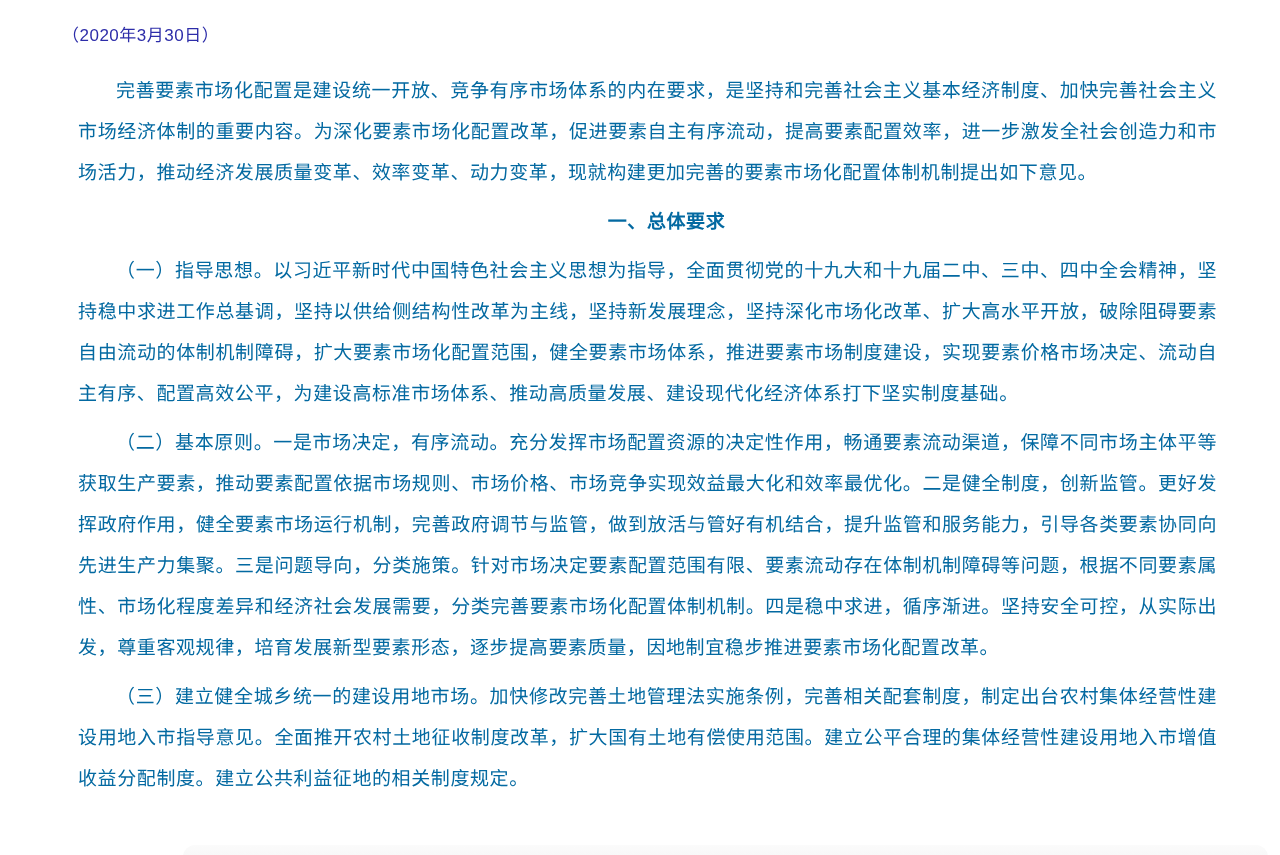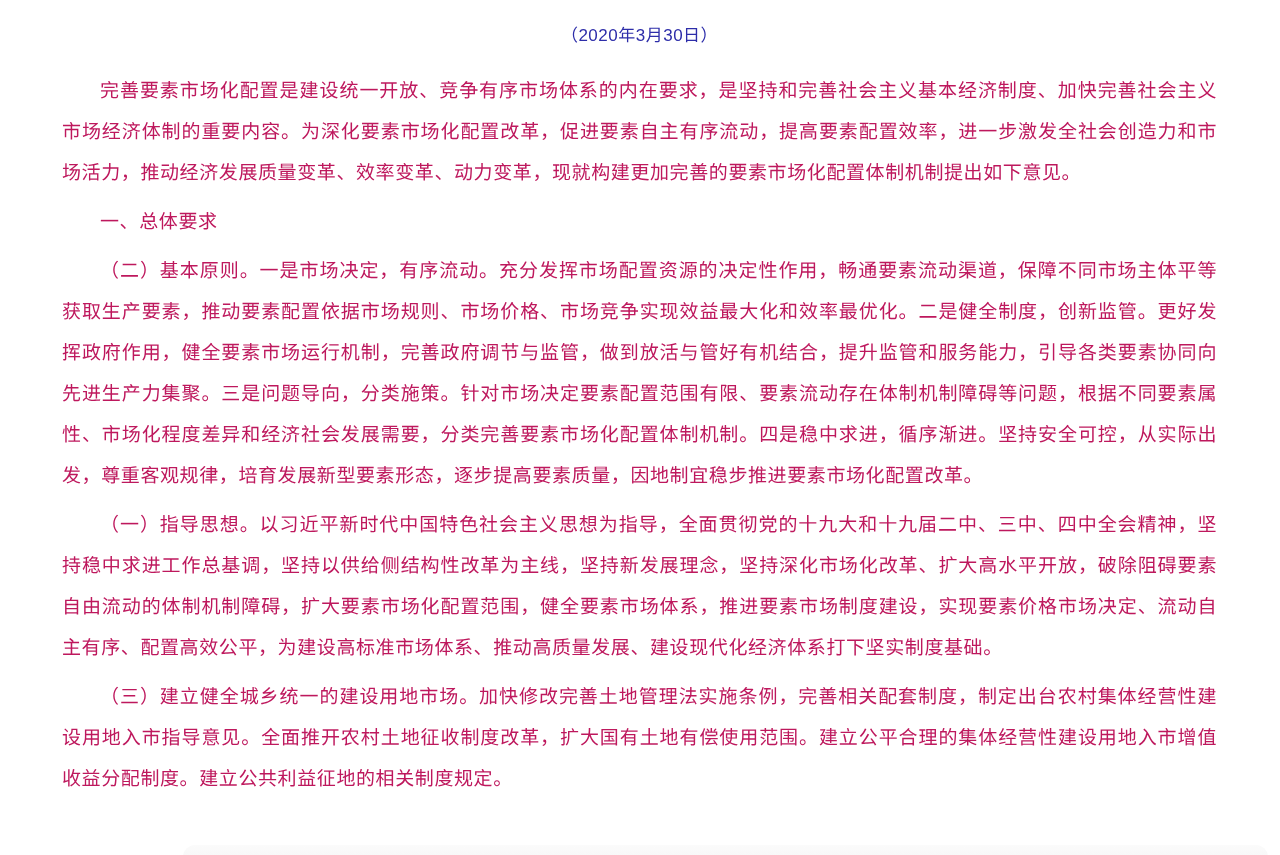--- a/index.html
+++ b/index.html
@@ -24,43 +24,43 @@
     font-weight: bold;
     text-align: center;
     line-height: 24px;
     margin: 0;
     letter-spacing: 0.5px;
   }
   .doc-date {
     color: #2d2da9;
     font-size: 17px;
     font-weight: normal;
-    text-align: center;
+    text-align: left;
     line-height: 20px;
     margin: 16px 0 0 0;
     letter-spacing: 0.5px;
   }
   .blocks {
     margin-top: 24px;
   }
   .block {
     font-size: 19px;
     line-height: 41px;
-    color: #be185d;
+    color: #0369a1;
     text-indent: 2em;
-    margin: 0 0 8px 0;
+    margin: 0 0 8px 16px;
     letter-spacing: 0.6px;
   }
   .block.para {
     text-align: justify;
     text-justify: inter-ideograph;
   }
   .block.heading {
-    font-weight: normal;
-    text-align: left;
+    font-weight: bold;
+    text-align: center;
   }
   .block:last-child {
     margin-bottom: 0;
   }
   .cutoff-panel {
     position: absolute;
     left: 183px;
     top: 845px;
     width: 1085px;
     height: 14px;
@@ -72,22 +72,22 @@
 <body>
 
 <div class="article">
   <div class="doc-date">（2020年3月30日）</div>
 
   <div class="blocks">
     <p class="block para">完善要素市场化配置是建设统一开放、竞争有序市场体系的内在要求，是坚持和完善社会主义基本经济制度、加快完善社会主义市场经济体制的重要内容。为深化要素市场化配置改革，促进要素自主有序流动，提高要素配置效率，进一步激发全社会创造力和市场活力，推动经济发展质量变革、效率变革、动力变革，现就构建更加完善的要素市场化配置体制机制提出如下意见。</p>
 
     <p class="block heading">一、总体要求</p>
 
+    <p class="block para">（一）指导思想。以习近平新时代中国特色社会主义思想为指导，全面贯彻党的十九大和十九届二中、三中、四中全会精神，坚持稳中求进工作总基调，坚持以供给侧结构性改革为主线，坚持新发展理念，坚持深化市场化改革、扩大高水平开放，破除阻碍要素自由流动的体制机制障碍，扩大要素市场化配置范围，健全要素市场体系，推进要素市场制度建设，实现要素价格市场决定、流动自主有序、配置高效公平，为建设高标准市场体系、推动高质量发展、建设现代化经济体系打下坚实制度基础。</p>
+
     <p class="block para">（二）基本原则。一是市场决定，有序流动。充分发挥市场配置资源的决定性作用，畅通要素流动渠道，保障不同市场主体平等获取生产要素，推动要素配置依据市场规则、市场价格、市场竞争实现效益最大化和效率最优化。二是健全制度，创新监管。更好发挥政府作用，健全要素市场运行机制，完善政府调节与监管，做到放活与管好有机结合，提升监管和服务能力，引导各类要素协同向先进生产力集聚。三是问题导向，分类施策。针对市场决定要素配置范围有限、要素流动存在体制机制障碍等问题，根据不同要素属性、市场化程度差异和经济社会发展需要，分类完善要素市场化配置体制机制。四是稳中求进，循序渐进。坚持安全可控，从实际出发，尊重客观规律，培育发展新型要素形态，逐步提高要素质量，因地制宜稳步推进要素市场化配置改革。</p>
-
-    <p class="block para">（一）指导思想。以习近平新时代中国特色社会主义思想为指导，全面贯彻党的十九大和十九届二中、三中、四中全会精神，坚持稳中求进工作总基调，坚持以供给侧结构性改革为主线，坚持新发展理念，坚持深化市场化改革、扩大高水平开放，破除阻碍要素自由流动的体制机制障碍，扩大要素市场化配置范围，健全要素市场体系，推进要素市场制度建设，实现要素价格市场决定、流动自主有序、配置高效公平，为建设高标准市场体系、推动高质量发展、建设现代化经济体系打下坚实制度基础。</p>
 
 
     <p class="block para">（三）建立健全城乡统一的建设用地市场。加快修改完善土地管理法实施条例，完善相关配套制度，制定出台农村集体经营性建设用地入市指导意见。全面推开农村土地征收制度改革，扩大国有土地有偿使用范围。建立公平合理的集体经营性建设用地入市增值收益分配制度。建立公共利益征地的相关制度规定。</p>
   </div>
 </div>
 
 <div class="cutoff-panel"></div>
 
 </body></html>

